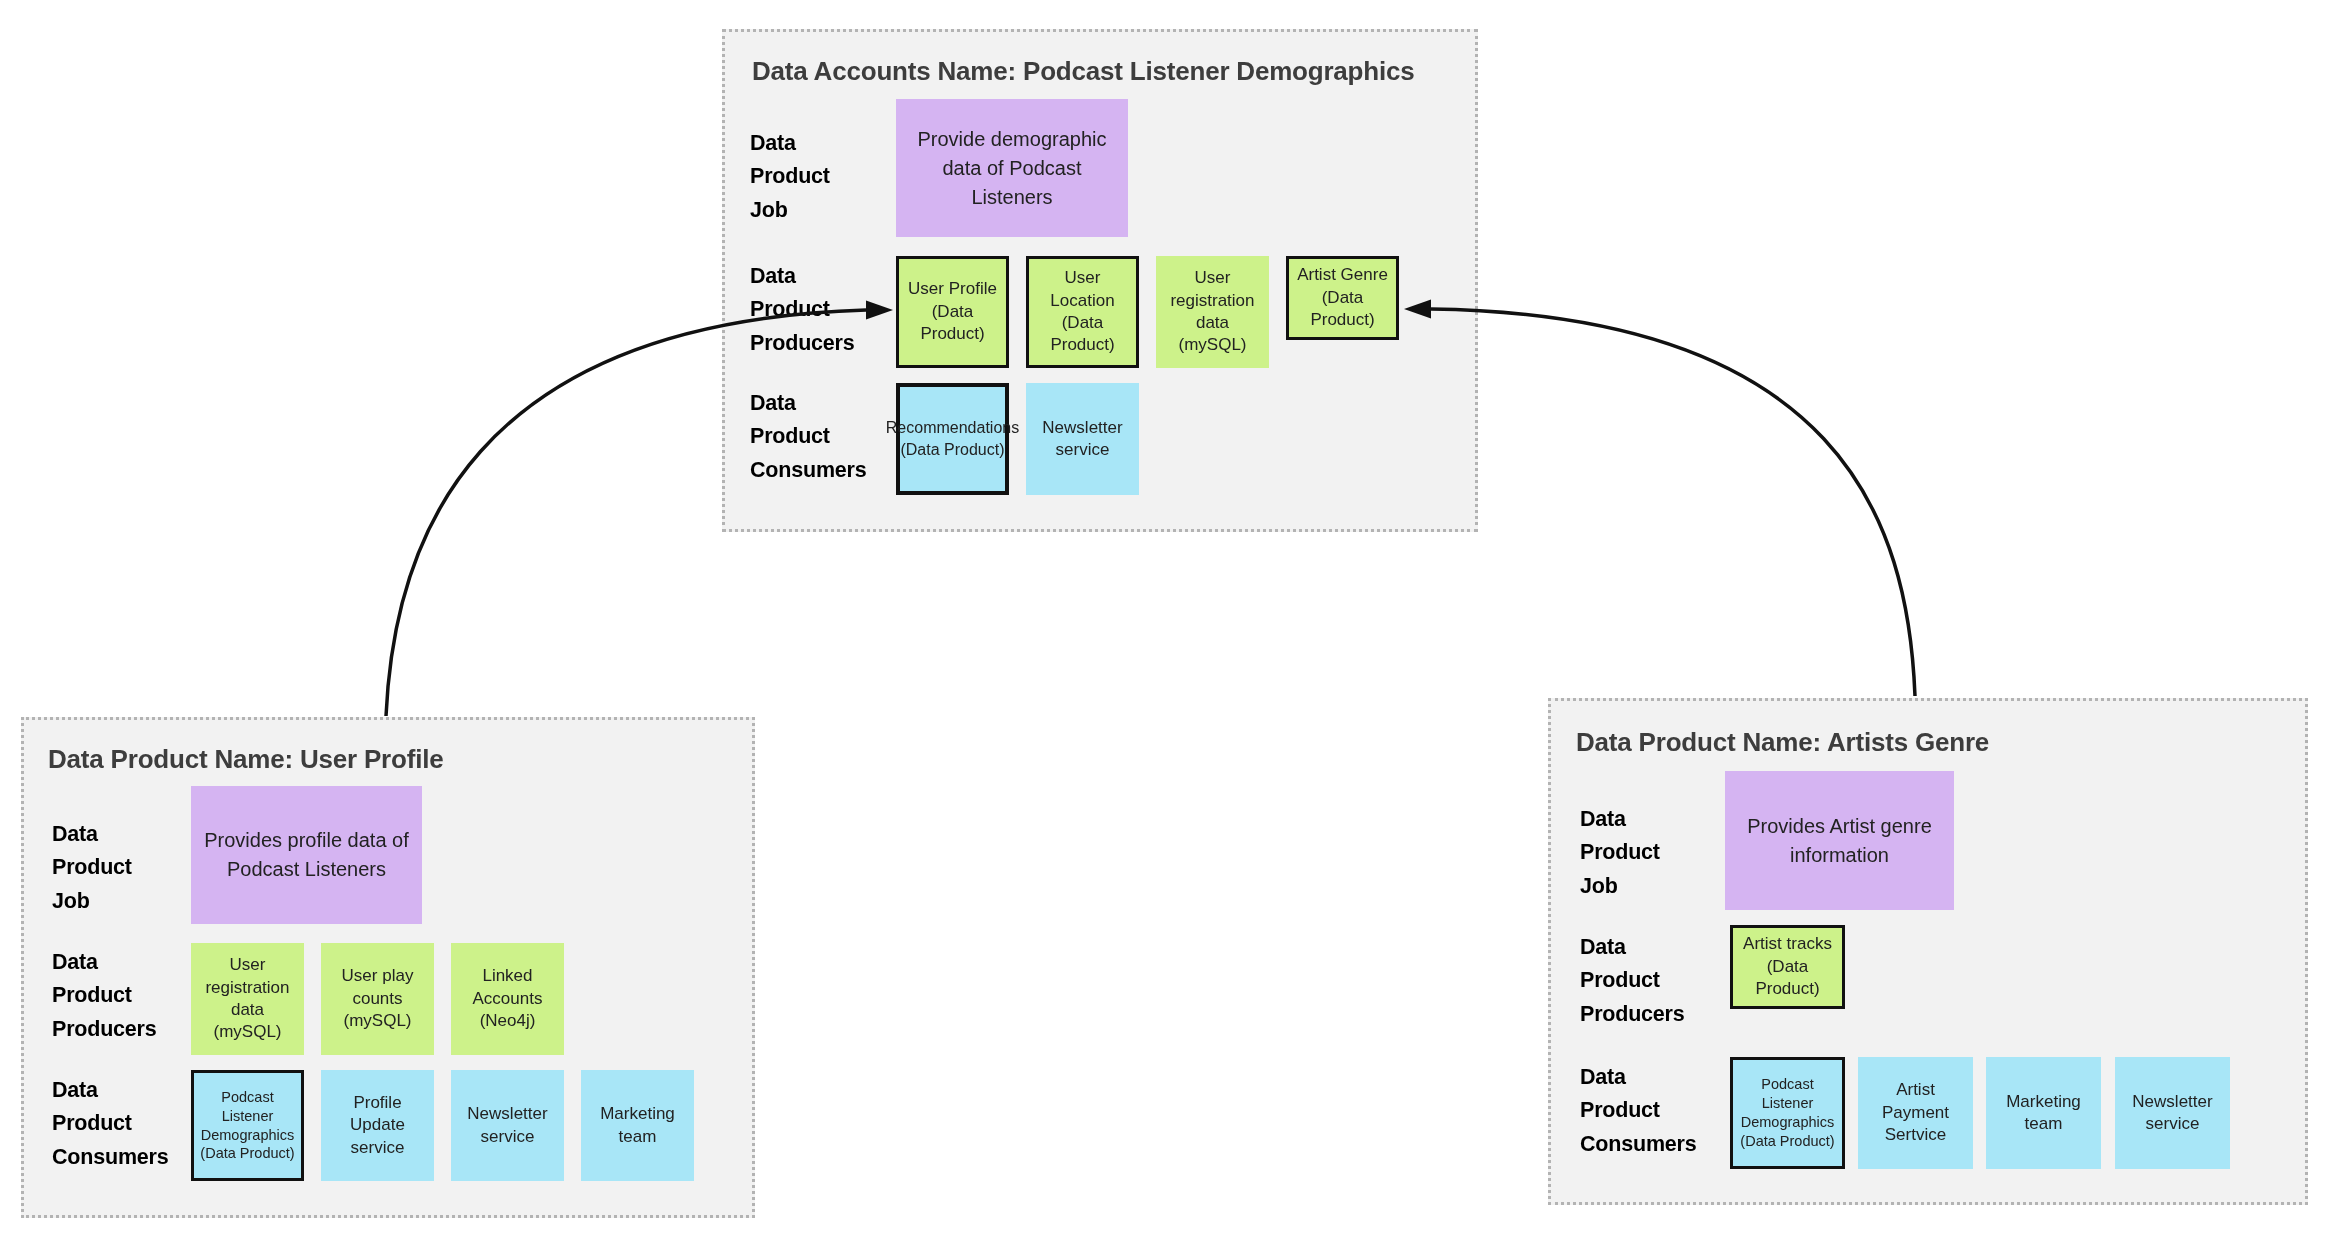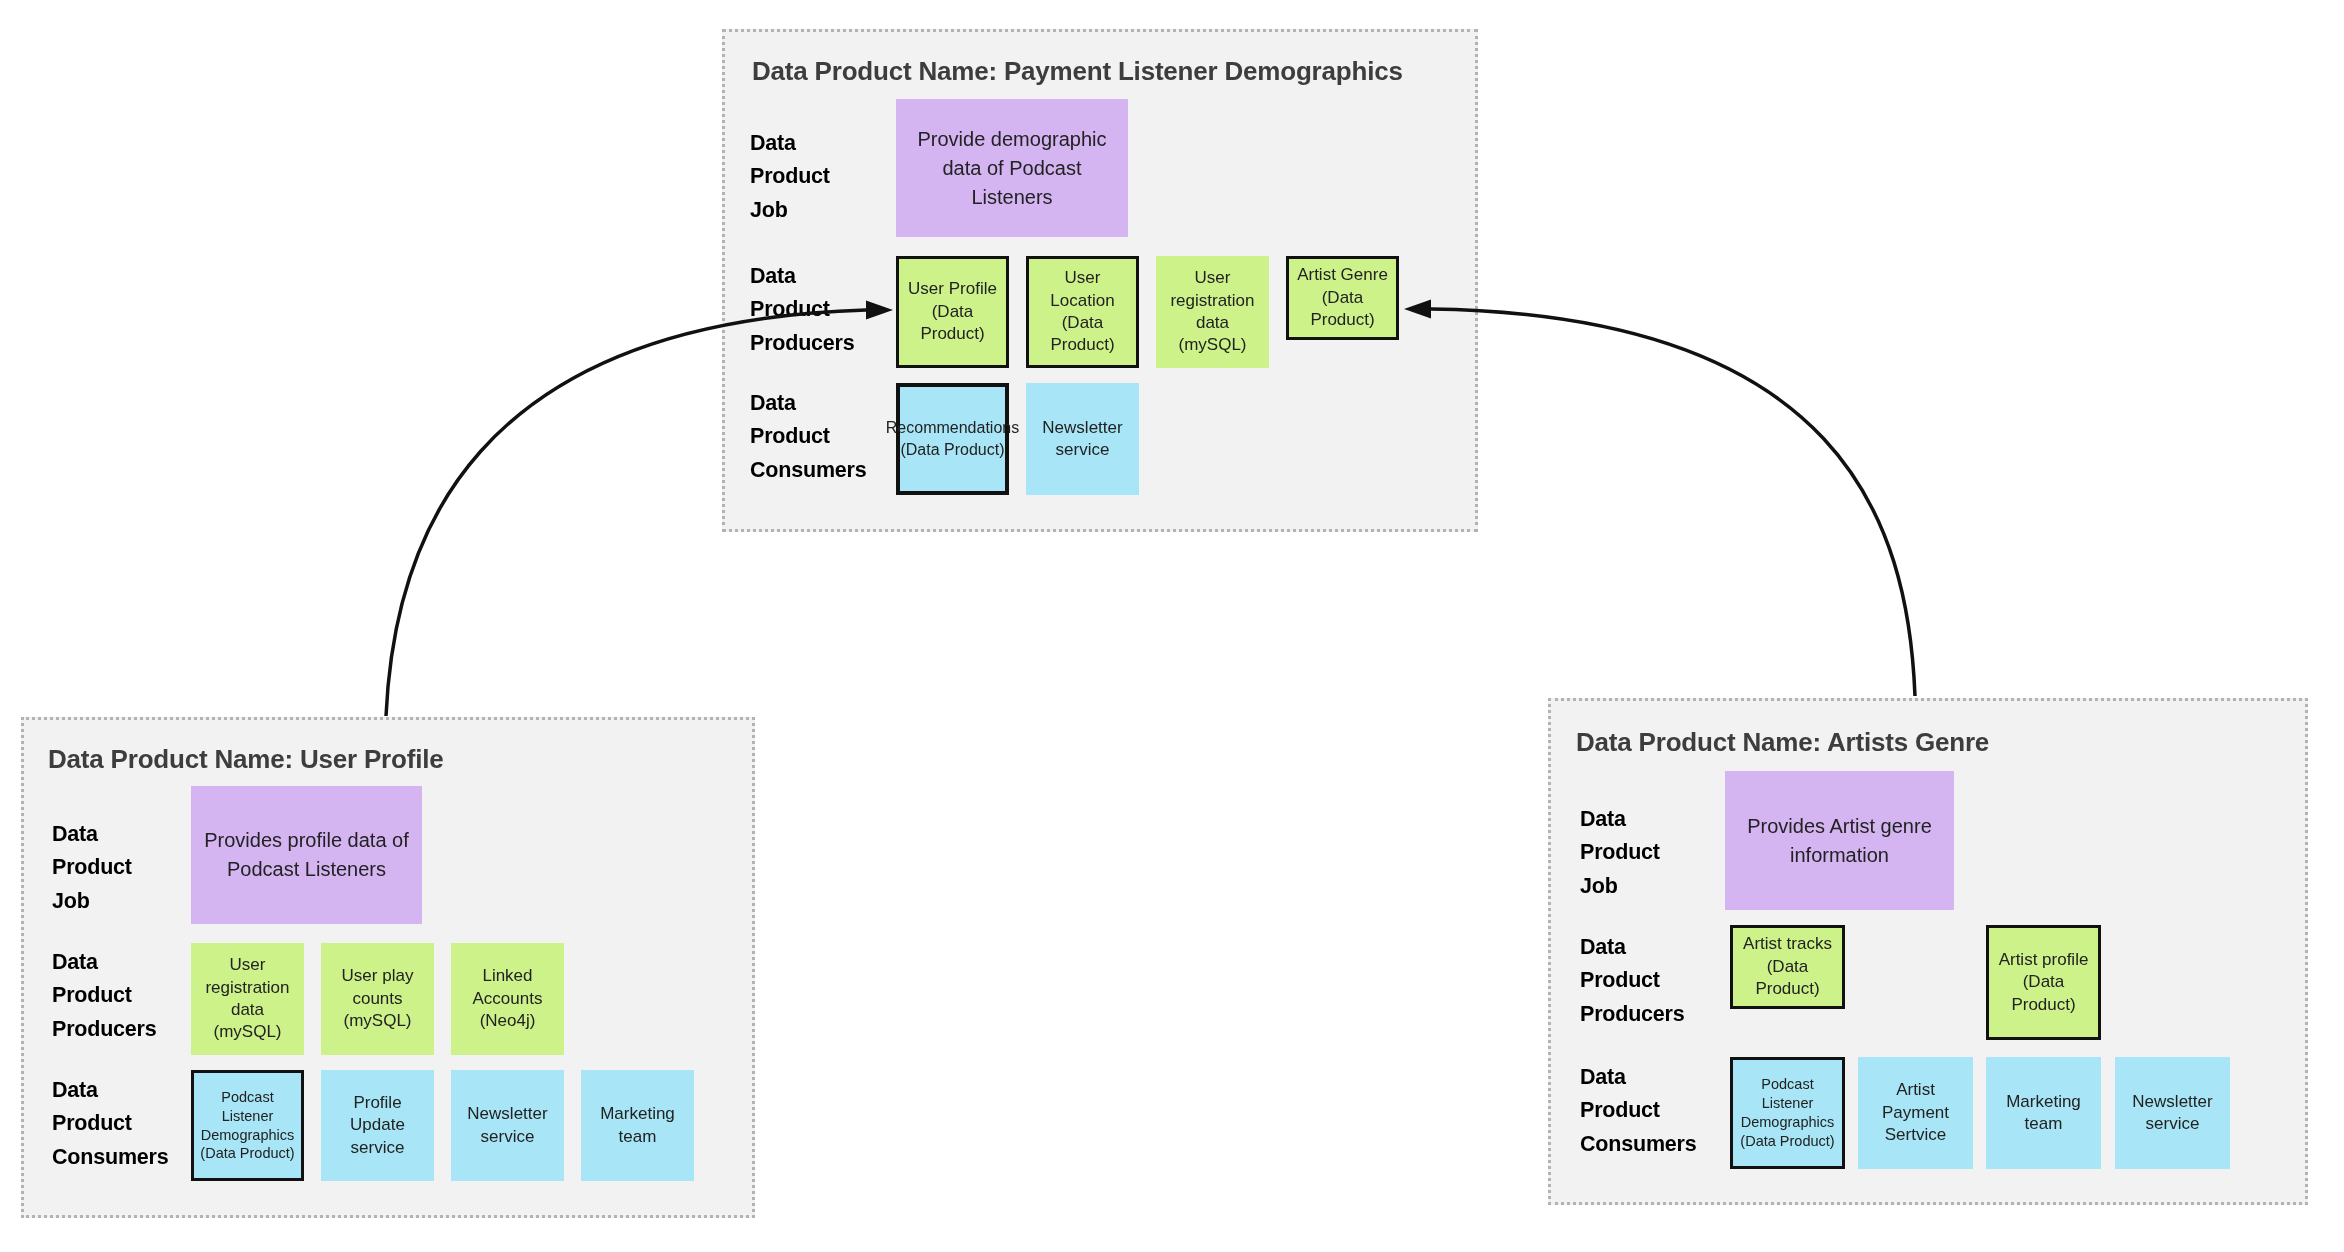--- a/index.html
+++ b/index.html
@@ -28,21 +28,21 @@
   .note.sm{font-size:14.5px;line-height:1.3;}
   .note.xs{font-size:16px;line-height:1.35;}
   #arrow-layer{position:absolute;left:0;top:0;pointer-events:none;}
 </style>
 </head>
 <body>
 
 <div id="canvas">
 
   <div class="panel" style="left:722px;top:29px;width:756px;height:503px;">
-    <div class="panel-title" style="left:27px;top:24px;">Data Product Name: Payment Listener Demographics</div>
+    <div class="panel-title" style="left:27px;top:24px;">Data Accounts Name: Podcast Listener Demographics</div>
 
     <div class="row-label" style="left:25px;top:95px;">Data Product Job</div>
     <div class="note purple" style="left:171px;top:67px;width:232px;height:138px;">Provide demographic data of Podcast Listeners</div>
 
     <div class="row-label" style="left:25px;top:228px;">Data Product Producers</div>
     <div class="note green outlined" style="left:171px;top:224px;width:113px;height:112px;">User Profile (Data Product)</div>
     <div class="note green outlined" style="left:301px;top:224px;width:113px;height:112px;">User Location (Data Product)</div>
     <div class="note green" style="left:431px;top:224px;width:113px;height:112px;">User registration data (mySQL)</div>
     <div class="note green outlined" style="left:561px;top:224px;width:113px;height:84px;">Artist Genre (Data Product)</div>
 
@@ -70,21 +70,20 @@
   </div>
 
   <div class="panel" style="left:1548px;top:698px;width:760px;height:507px;">
     <div class="panel-title" style="left:25px;top:26px;">Data Product Name: Artists Genre</div>
 
     <div class="row-label" style="left:29px;top:102px;">Data Product Job</div>
     <div class="note purple" style="left:174px;top:70px;width:229px;height:139px;">Provides Artist genre information</div>
 
     <div class="row-label" style="left:29px;top:230px;">Data Product Producers</div>
     <div class="note green outlined" style="left:179px;top:224px;width:115px;height:84px;">Artist tracks (Data Product)</div>
-    <div class="note green outlined" style="left:435px;top:224px;width:115px;height:115px;">Artist profile (Data Product)</div>
 
     <div class="row-label" style="left:29px;top:360px;">Data Product Consumers</div>
     <div class="note blue outlined sm" style="left:179px;top:356px;width:115px;height:112px;">Podcast Listener Demographics (Data Product)</div>
     <div class="note blue" style="left:307px;top:356px;width:115px;height:112px;">Artist Payment Sertvice</div>
     <div class="note blue" style="left:435px;top:356px;width:115px;height:112px;">Marketing team</div>
     <div class="note blue" style="left:564px;top:356px;width:115px;height:112px;">Newsletter service</div>
   </div>
 
   <svg id="arrow-layer" width="2344" height="1252" viewBox="0 0 2344 1252">
     <g>

